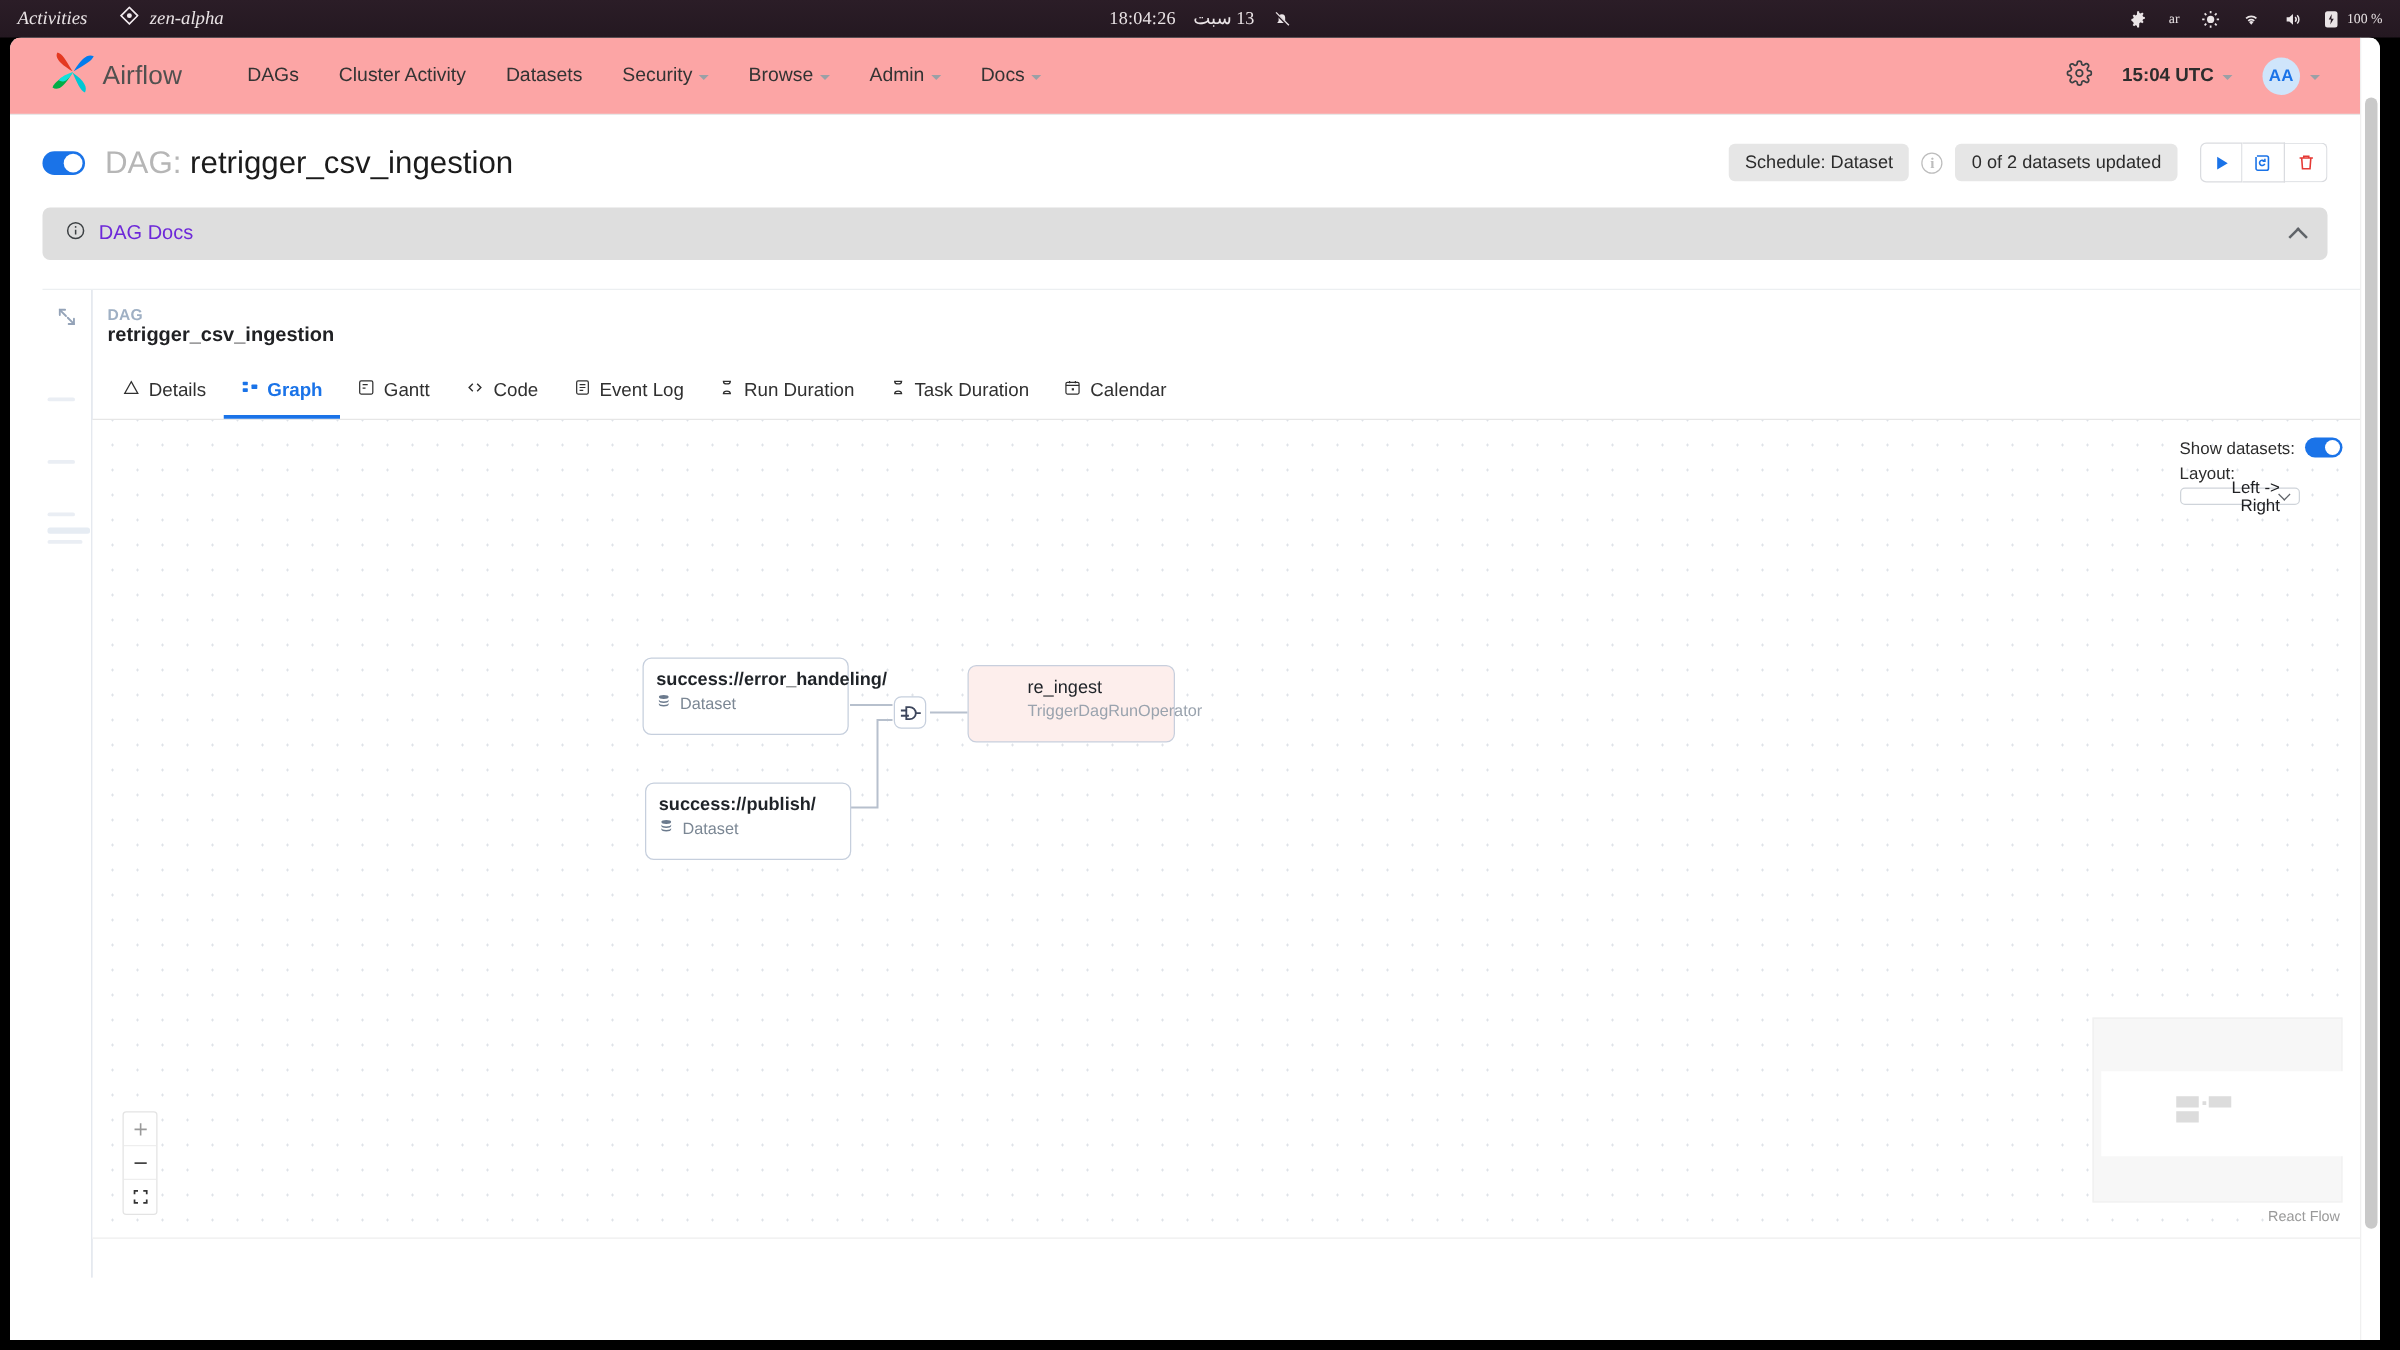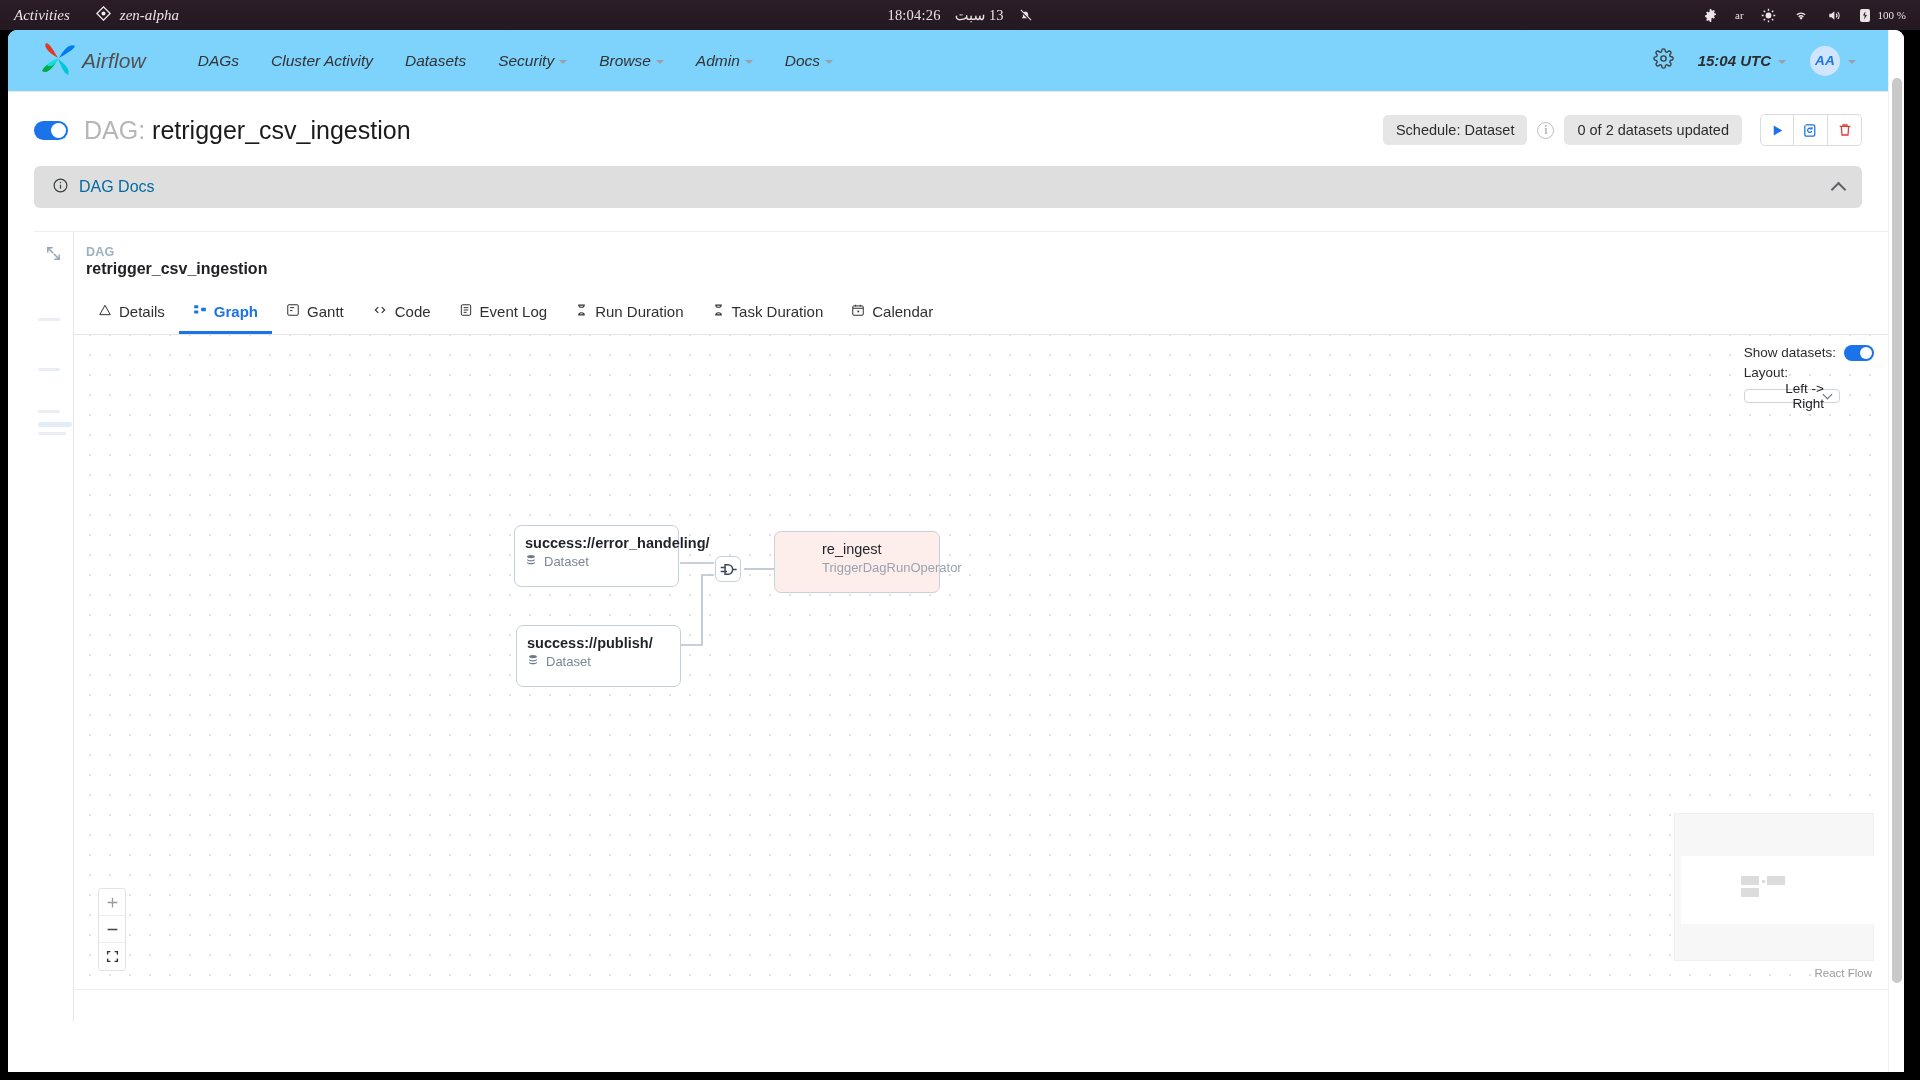--- a/index.html
+++ b/index.html
@@ -63,22 +63,21 @@
     position: absolute; top: 48px; left: 3px;
     width: 10px; height: 905px;
     background: #c9c9c9; border-radius: 5px;
   }
 
   
   .nav {
     height: 62px; display: flex; align-items: center;
     padding: 0 24px 0 30px;
     border-bottom: 1px solid #e8e8e8;
-    background: #7dd3fc;
-    font-style: italic;
+    background: #fca5a5;
   }
   .brand { display: flex; align-items: center; gap: 2px; margin-right: 36px; }
   .brand-txt { font-size: 21px; color: #51504f; letter-spacing: .1px; }
   .nav-items { display: flex; align-items: center; gap: 0; }
   .nav-item {
     font-size: 15.5px; color: #333; padding: 8px 16px; cursor: pointer;
     display: flex; align-items: center; gap: 5px; white-space: nowrap;
   }
   .caret { border-left: 4px solid transparent; border-right: 4px solid transparent;
            border-top: 4.5px solid #9aa0a6; display: inline-block; margin-top: 2px; }
@@ -130,21 +129,21 @@
   .gbtn:first-child { border-radius: 5px 0 0 5px; }
   .gbtn:last-child { border-radius: 0 5px 5px 0; }
 
   
   .docs {
     margin: 4px 26px 0 26px;
     background: #dedede; border-radius: 6px;
     height: 42px; display: flex; align-items: center;
     padding: 0 18px; cursor: pointer;
   }
-  .docs-label { font-size: 16px; color: #0369a1; display: flex; align-items: center; gap: 10px; }
+  .docs-label { font-size: 16px; color: #6d28d9; display: flex; align-items: center; gap: 10px; }
   .chev-up {
     margin-left: auto; width: 11px; height: 11px;
     border-left: 2px solid #5f6368; border-top: 2px solid #5f6368;
     transform: rotate(45deg); margin-top: 4px;
   }
 
   
   .content { display: flex; margin: 23px 0 0 26px; border-top: 1px solid #eceff1; }
 
   .rail {
@@ -180,21 +179,21 @@
     background-size: 20px 20px;
     background-position: 6px 10px;
     overflow: hidden;
     border-bottom: 1px solid #eee;
   }
 
   .panel-tr {
     position: absolute; right: 14px; top: 10px;
     text-align: right; font-size: 13.5px; color: #2c2c2c;
   }
-  .pr-row { display: flex; align-items: flex-start; justify-content: flex-end; gap: 8px; height: 20px; }
+  .pr-row { display: flex; align-items: flex-end; justify-content: flex-end; gap: 8px; height: 20px; }
   .mini-switch {
     width: 30px; height: 16px; border-radius: 9px; background: #1a73e8;
     position: relative; cursor: pointer; flex: none;
   }
   .mini-switch::after {
     content: ""; position: absolute; top: 2px; right: 2px;
     width: 12px; height: 12px; border-radius: 50%; background: #fff;
   }
   .layout-select {
     margin-top: 4px; width: 96px; height: 14px;

